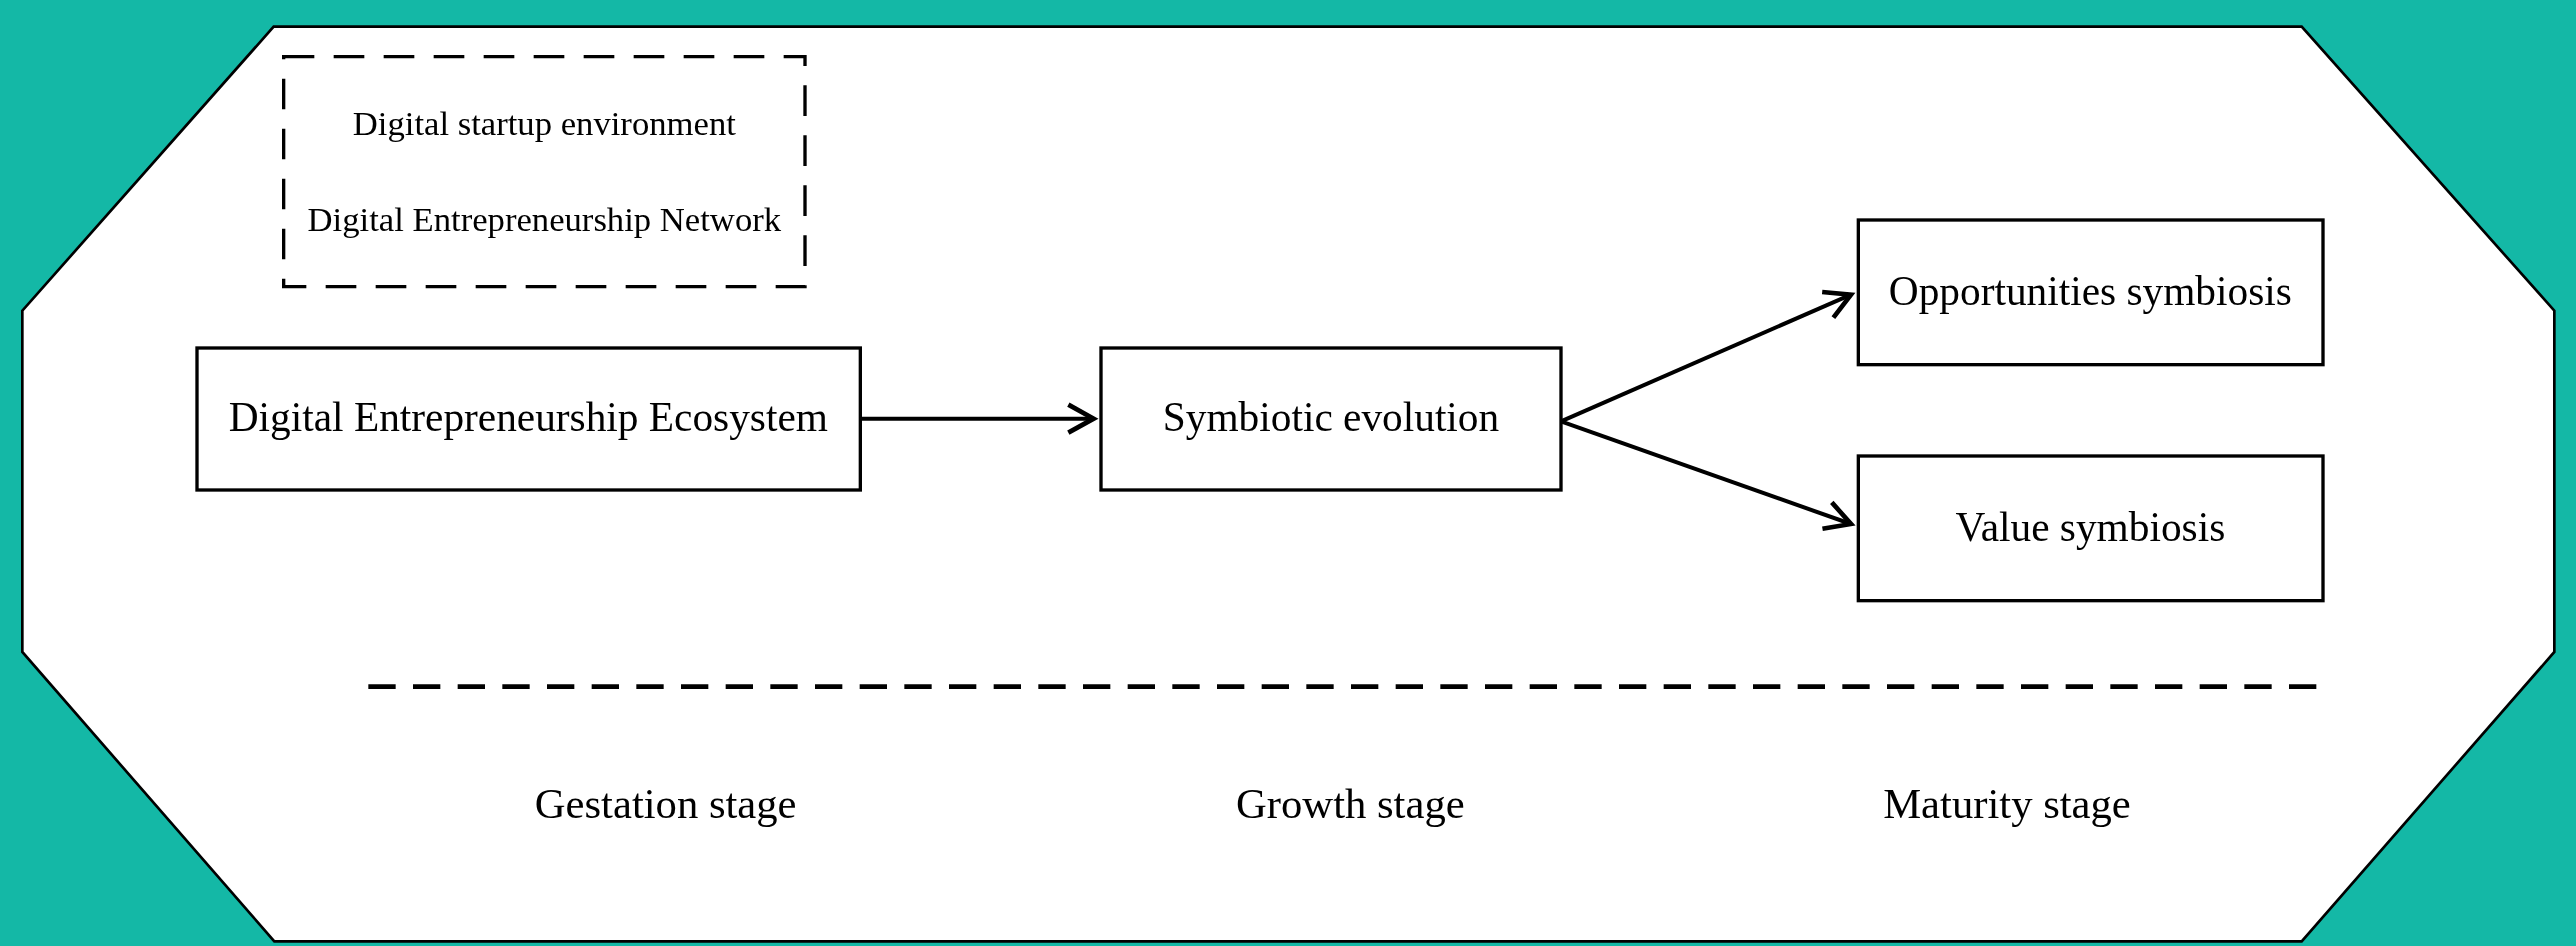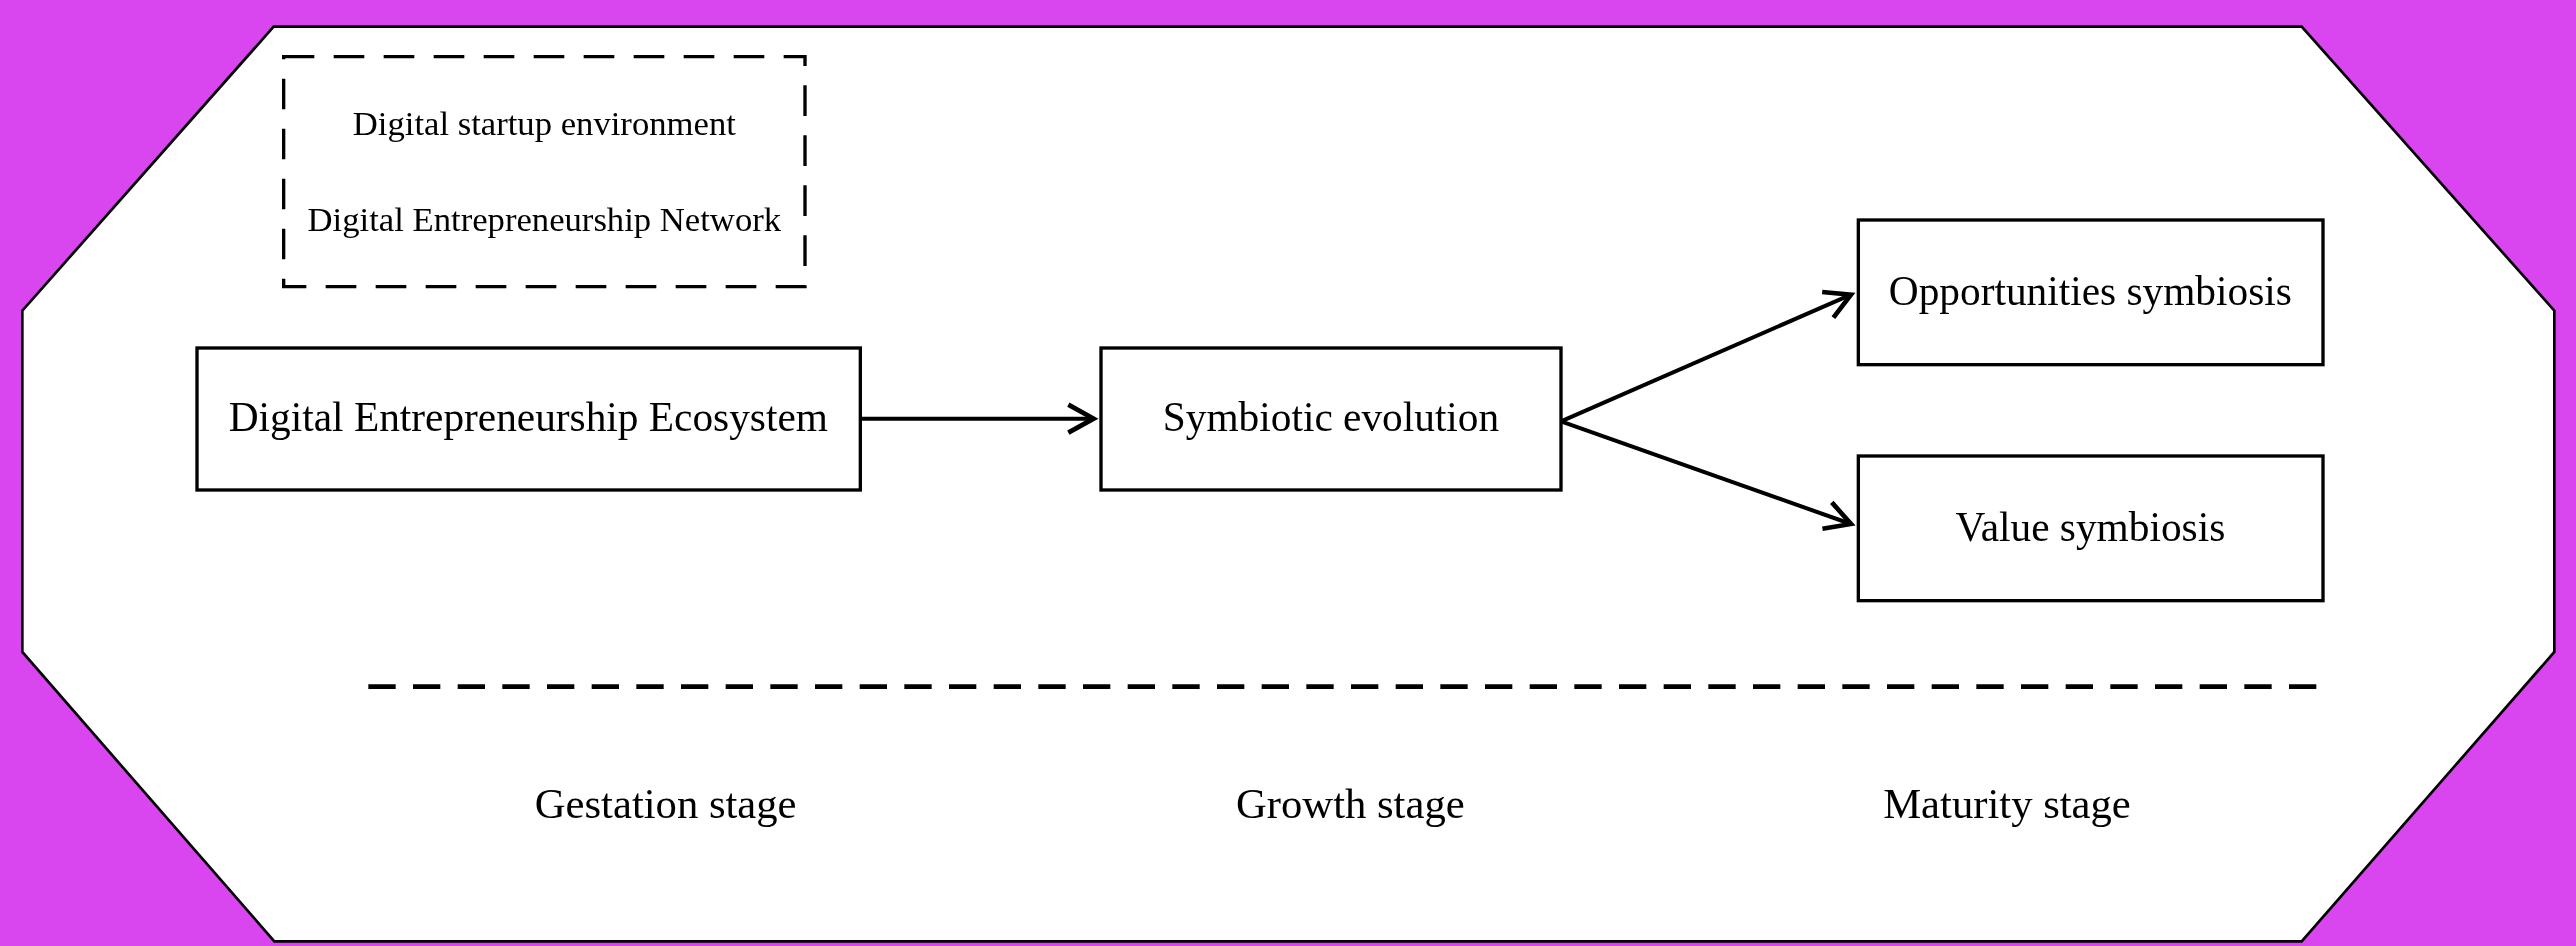--- a/index.html
+++ b/index.html
@@ -3,21 +3,21 @@
 <meta charset="utf-8">
 <style>
   html, body {
     margin: 0;
     padding: 0;
     background: #ffffff;
   }
   .diagram-wrap {
     width: 2576px;
     height: 946px;
-    background: #d946ef;
+    background: #14b8a6;
     position: relative;
     overflow: hidden;
   }
   svg {
     display: block;
   }
   .node-label {
     font-family: "Liberation Serif", "DejaVu Serif", serif;
     font-size: 62px;
     fill: #000000;

